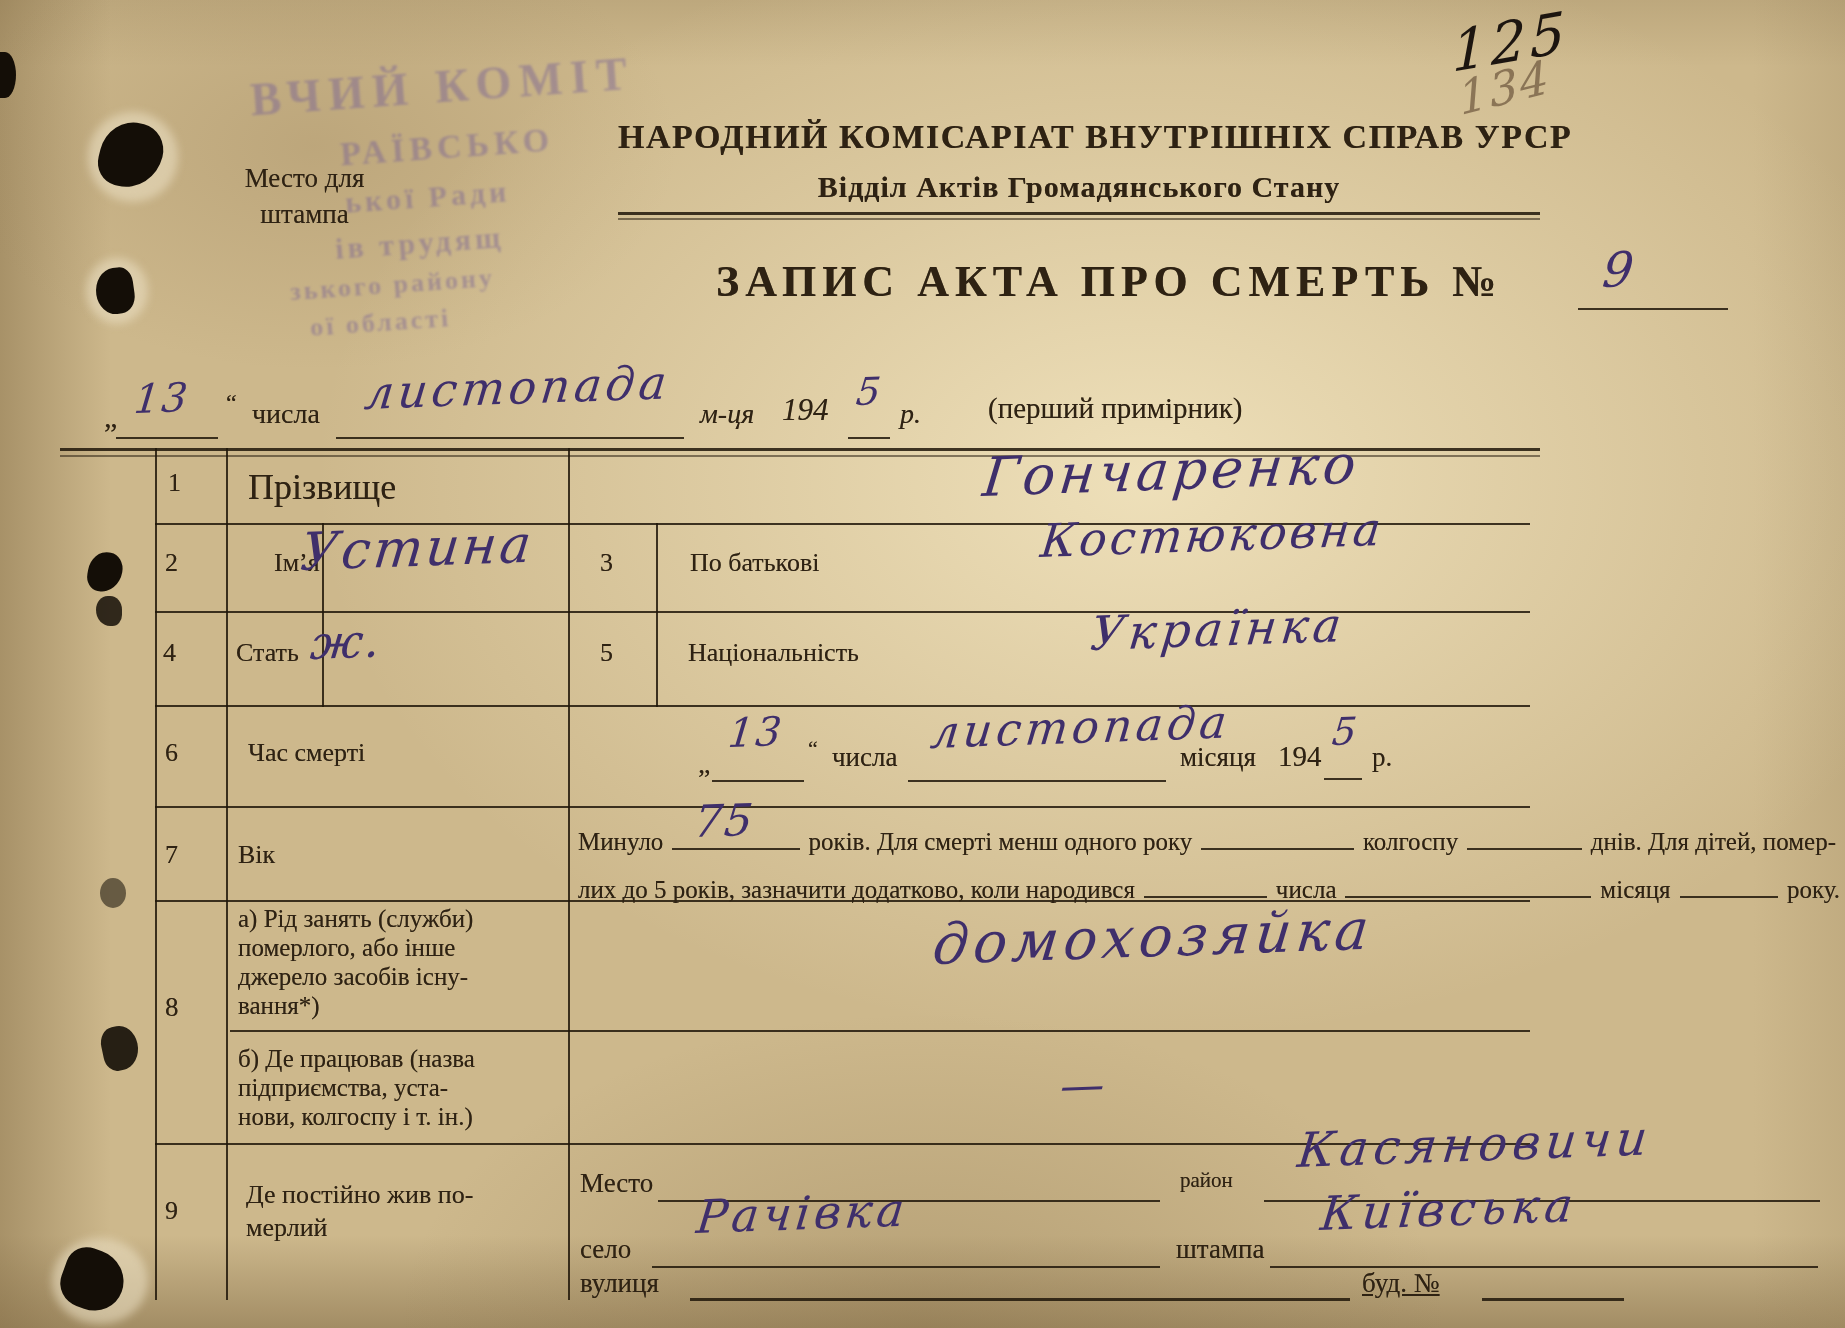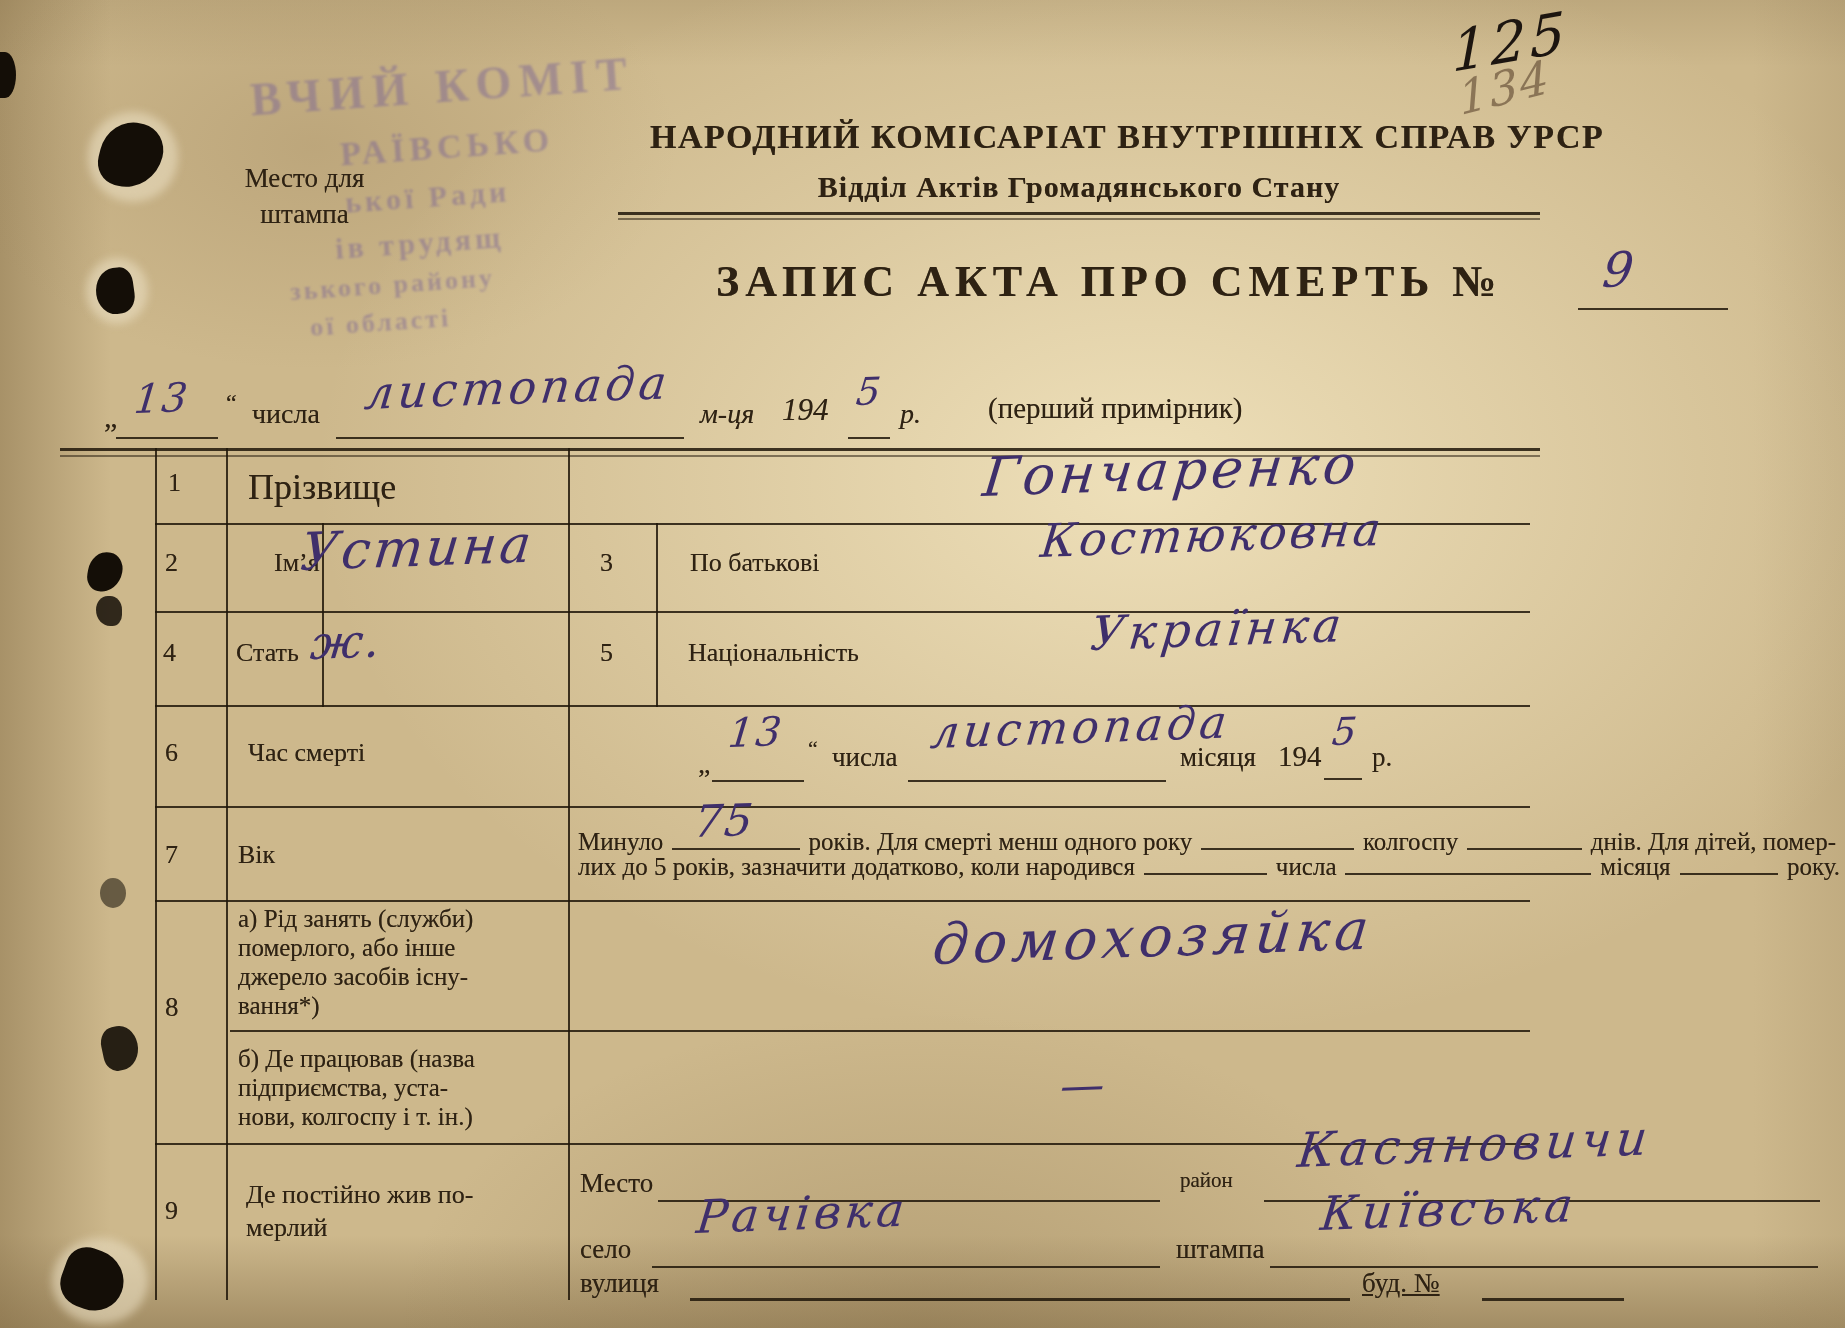--- a/index.html
+++ b/index.html
@@ -57,21 +57,21 @@
   <div class="abs stamp" style="left:335px;top:226px;font-size:30px;letter-spacing:4px;transform:rotate(-4deg);">ів трудящ</div>
   <div class="abs stamp" style="left:290px;top:270px;font-size:26px;letter-spacing:3px;transform:rotate(-4deg);">зького району</div>
   <div class="abs stamp" style="left:310px;top:308px;font-size:26px;letter-spacing:3px;transform:rotate(-4deg);">ої області</div>
 
   <div class="abs print pre" style="left:212px;top:160px;width:185px;font-size:27px;text-align:center;line-height:36px;">Место для
 штампа</div>
 
   <div class="abs hw" style="left:1452px;top:20px;font-size:56px;color:#1c1510;letter-spacing:4px;transform:rotate(-10deg) skewX(-10deg);">125</div>
   <div class="abs hw" style="left:1462px;top:72px;font-size:46px;color:rgba(78,54,34,0.55);letter-spacing:2px;transform:rotate(-14deg) skewX(-8deg);">134</div>
 
-  <div class="abs print b" style="left:618px;top:118px;width:922px;font-size:34px;letter-spacing:1.5px;text-align:center;white-space:nowrap;margin-left:32px;">НАРОДНИЙ КОМІСАРІАТ ВНУТРІШНІХ СПРАВ УРСР</div>
+  <div class="abs print b" style="left:618px;top:118px;width:922px;font-size:34px;letter-spacing:1.5px;text-align:center;white-space:nowrap;">НАРОДНИЙ КОМІСАРІАТ ВНУТРІШНІХ СПРАВ УРСР</div>
   <div class="abs print b" style="left:618px;top:170px;width:922px;font-size:30px;letter-spacing:1px;text-align:center;white-space:nowrap;">Відділ Актів Громадянського Стану</div>
   <div class="line" style="left:618px;top:212px;width:922px;height:3px;"></div>
   <div class="line" style="left:618px;top:218px;width:922px;height:2px;opacity:.6;"></div>
 
   <div class="abs print b" style="left:716px;top:256px;font-size:44px;letter-spacing:6px;white-space:nowrap;">ЗАПИС АКТА ПРО СМЕРТЬ №</div>
   <div class="abs hw" style="left:1600px;top:242px;font-size:48px;">9</div>
   <div class="line" style="left:1578px;top:308px;width:150px;height:2px;"></div>
 
   <div class="abs print" style="left:104px;top:400px;font-size:30px;">„</div>
   <div class="abs hw" style="left:132px;top:376px;font-size:40px;">13</div>
@@ -139,21 +139,21 @@
   <div class="abs print" style="left:238px;top:840px;font-size:26px;">Вік</div>
   <div class="abs print flexline" style="left:578px;top:828px;width:1258px;font-size:25px;">
     <span>Минуло</span>
     <span class="blank" style="flex-grow:1;min-width:62px;"></span>
     <span>років. Для смерті менш одного року</span>
     <span class="blank" style="flex-grow:1.2;min-width:66px;"></span>
     <span>колгоспу</span>
     <span class="blank" style="flex-grow:0.9;min-width:52px;"></span>
     <span>днів. Для дітей, помер-</span>
   </div>
-  <div class="abs print flexline" style="left:578px;top:853px;width:1262px;font-size:25px;">
+  <div class="abs print flexline" style="left:578px;top:876px;width:1262px;font-size:25px;">
     <span>лих до 5 років, зазначити додатково, коли народився</span>
     <span class="blank" style="flex-grow:1;min-width:56px;"></span>
     <span>числа</span>
     <span class="blank" style="flex-grow:2;min-width:120px;"></span>
     <span>місяця</span>
     <span class="blank" style="flex-grow:0.8;min-width:48px;"></span>
     <span>року.</span>
   </div>
   <div class="abs hw" style="left:692px;top:796px;font-size:44px;">75</div>
 

